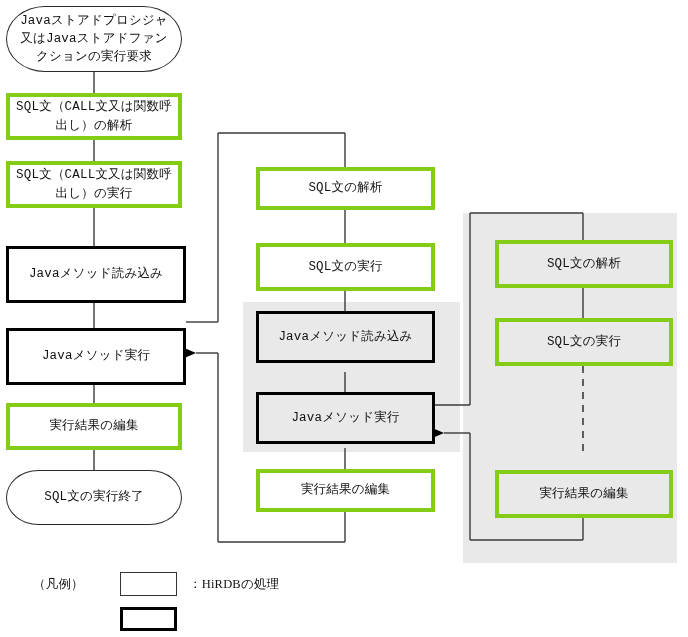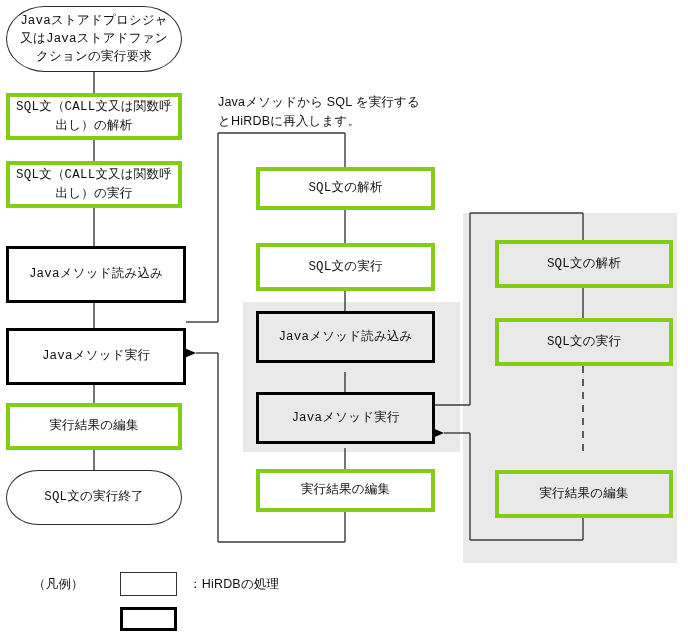--- a/index.html
+++ b/index.html
@@ -159,22 +159,20 @@
 出し）の実行</div>
 
   <div class="node thick" style="left:6px; top:246px; width:180px; height:57px;">Javaメソッド読み込み</div>
 
   <div class="node thick" style="left:6px; top:328px; width:180px; height:57px;">Javaメソッド実行</div>
 
   <div class="node thin" style="left:6px; top:403px; width:176px; height:47px;">実行結果の編集</div>
 
   <div class="node terminator" style="left:6px; top:470px; width:176px; height:55px;">SQL文の実行終了</div>
 
-  <div class="annot" style="left:218px; top:93px; width:230px;">Javaメソッドから SQL を実行する
-とHiRDBに再入します。</div>
 
   <div class="node thin" style="left:256px; top:167px; width:179px; height:43px;">SQL文の解析</div>
 
   <div class="node thin" style="left:256px; top:243px; width:179px; height:48px;">SQL文の実行</div>
 
   <div class="node thick onpanel" style="left:256px; top:311px; width:179px; height:52px;">Javaメソッド読み込み</div>
 
   <div class="node thick onpanel" style="left:256px; top:392px; width:179px; height:52px;">Javaメソッド実行</div>
 
   <div class="node thin" style="left:256px; top:469px; width:179px; height:43px;">実行結果の編集</div>
@@ -182,17 +180,17 @@
 
   <div class="node thin onpanel" style="left:495px; top:240px; width:178px; height:48px;">SQL文の解析</div>
 
   <div class="node thin onpanel" style="left:495px; top:318px; width:178px; height:48px;">SQL文の実行</div>
 
   <div class="node thin onpanel" style="left:495px; top:470px; width:178px; height:48px;">実行結果の編集</div>
 
   <div class="legend-label" style="left:33px; top:576px;">（凡例）</div>
 
   <div class="legend-swatch thin" style="left:120px; top:572px; width:57px; height:24px;"></div>
-  <div class="legend-text" style="left:189px; top:576px;">：HiRDBの処理</div>
+  <div class="legend-text" style="left:189px; top:576px;font-family:Liberation Serif, serif;">：HiRDBの処理</div>
 
   <div class="legend-swatch thick" style="left:120px; top:607px; width:57px; height:24px;"></div>
 
 </div>
 
 </body></html>

